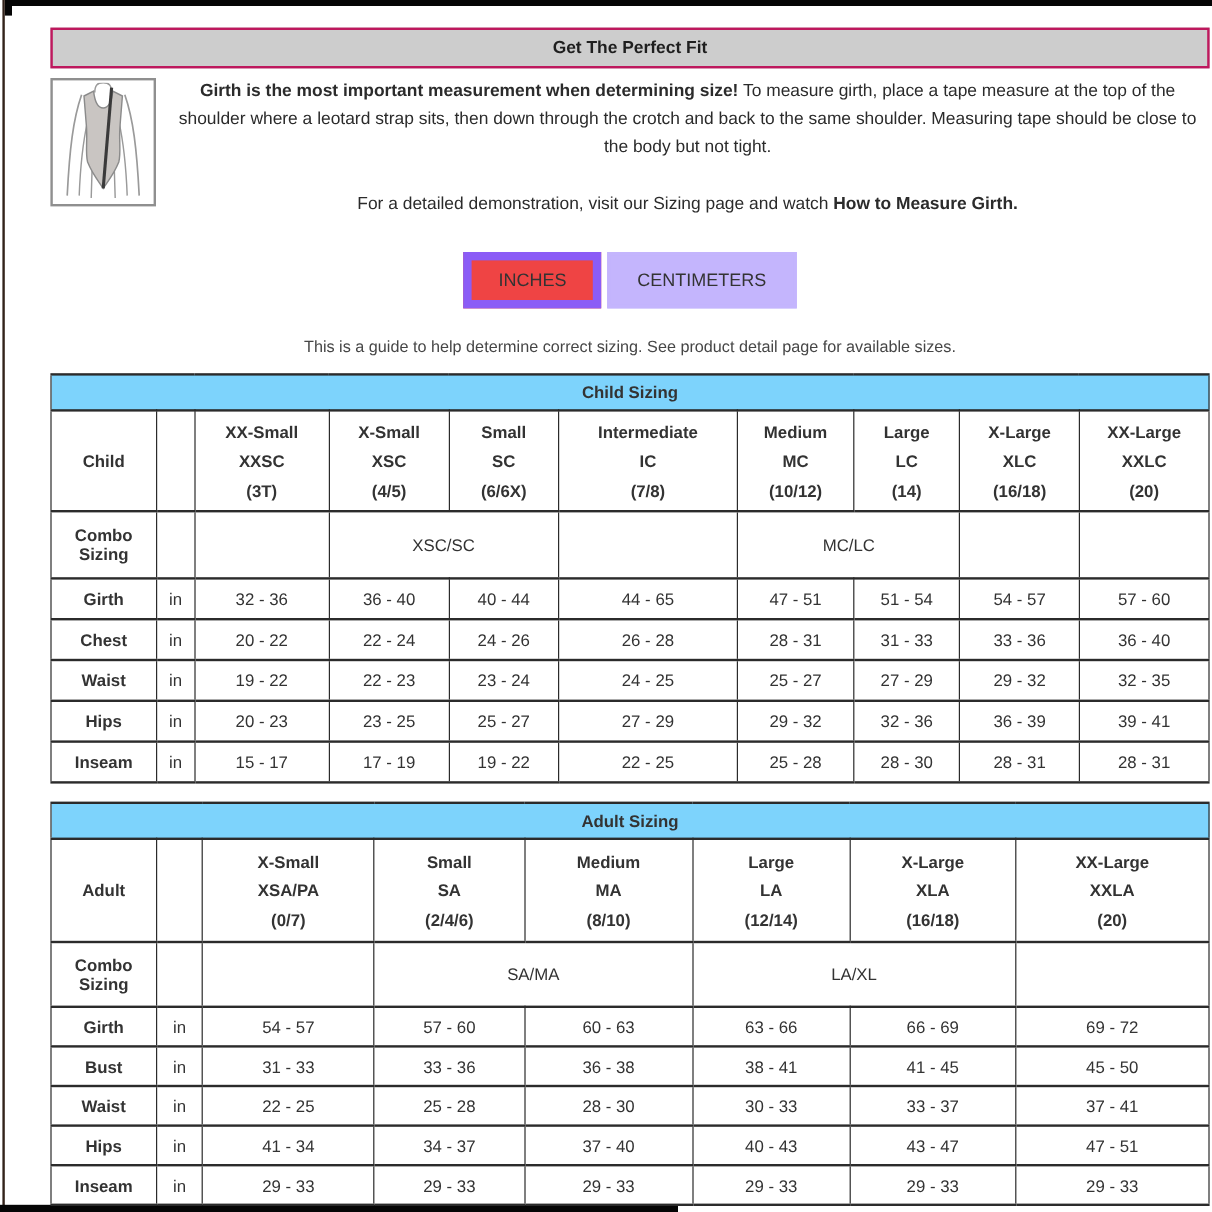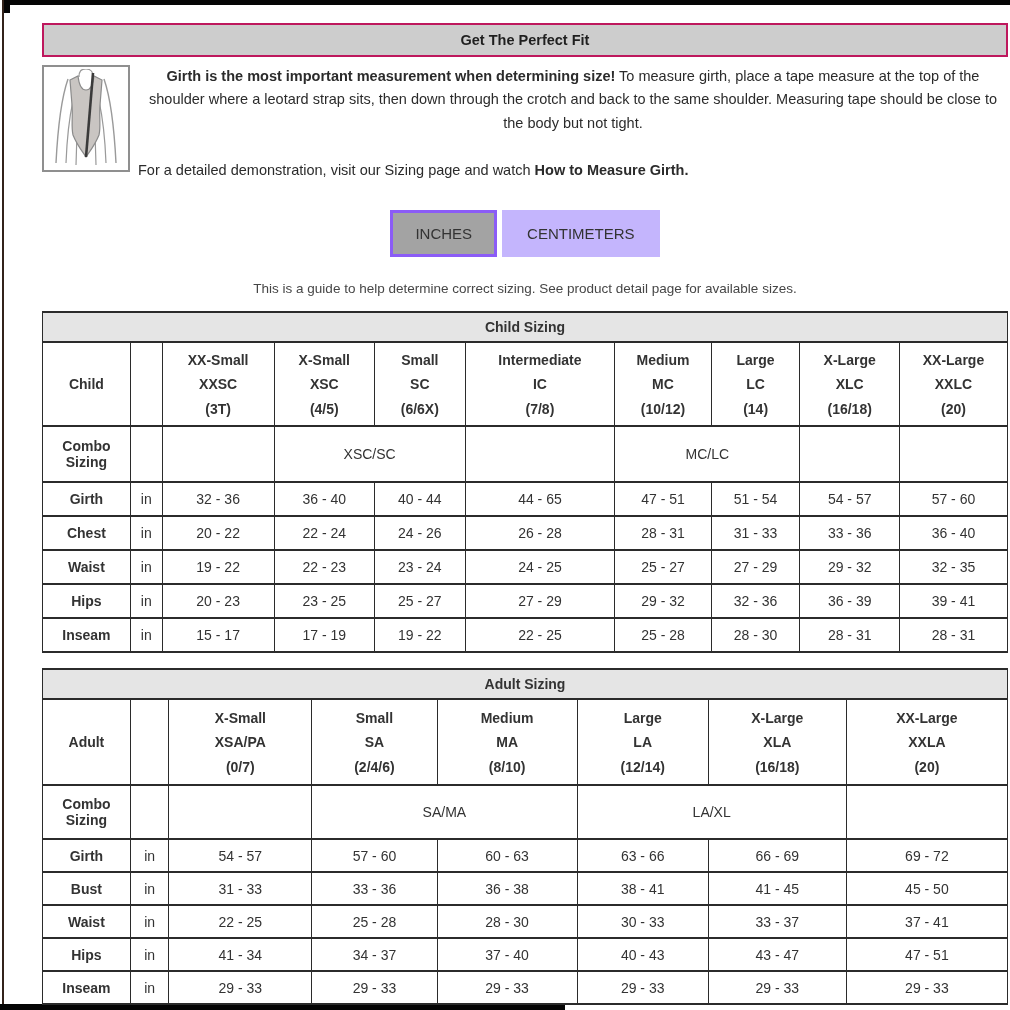--- a/index.html
+++ b/index.html
@@ -21,37 +21,37 @@
     text-align:center; font-weight:bold; font-size:14.5px; padding:7px 0;
   }
 
   .intro-row { display:flex; margin-top:8px; }
   .figure-box {
     width:88px; height:107px; border:2px solid #8f8f8f; background:#fff;
     flex:none; display:flex; align-items:center; justify-content:center;
   }
   .intro-col { flex:1; padding-left:8px; }
   .intro { font-size:14.5px; line-height:1.62; text-align:center; padding:0 2px; color:#2b2b2b; }
-  .demo  { font-size:14.5px; text-align:left; margin-top:27px; color:#2b2b2b; }
+  .demo  { font-size:14.5px; text-align:center; margin-top:27px; color:#2b2b2b; }
 
   .unit-buttons { display:flex; justify-content:center; gap:5px; margin-top:32px; }
   button.unit {
     font-family:"Liberation Sans", sans-serif; font-size:15px; color:#333;
     padding:0 22px; height:47px; background:#c4b5fd; border:3px solid #c4b5fd; cursor:pointer;
   }
-  button.unit.active { background:#a3a3a3; border:3px solid #8b5cf6; }
+  button.unit.active { background:#ef4444; border:7px solid #8b5cf6; }
 
   .guide-note { text-align:center; font-size:13.5px; color:#464646; margin-top:24px; }
 
   table.size { width:100%; border-collapse:collapse; table-layout:fixed; margin-top:15px; }
   table.size td {
     border:1px solid #2b2b2b; border-top-width:2px; border-bottom-width:2px;
     text-align:center; vertical-align:middle; font-size:14px; color:#333; padding:2px;
   }
-  td.ttl { background:#e5e5e5; font-weight:bold; color:#1f1f1f; font-size:14.5px; height:30px; }
+  td.ttl { background:#7dd3fc; font-weight:bold; color:#1f1f1f; font-size:14.5px; height:30px; }
   td.rowlabel { font-weight:bold; color:#222; }
   td.colhead  { font-weight:bold; color:#222; line-height:1.75; }
   td.unitcell { color:#3f3f3f; }
   tr.head-row  { height:84px; }
   tr.combo-row { height:56px; }
   tr.data-row  { height:34px; }
   .combo-label { font-weight:bold; width:62px; margin:0 auto; }
   .adult tr.head-row { height:86px; }
   .adult tr.combo-row{ height:54px; }
   .adult tr.data-row { height:33px; }

